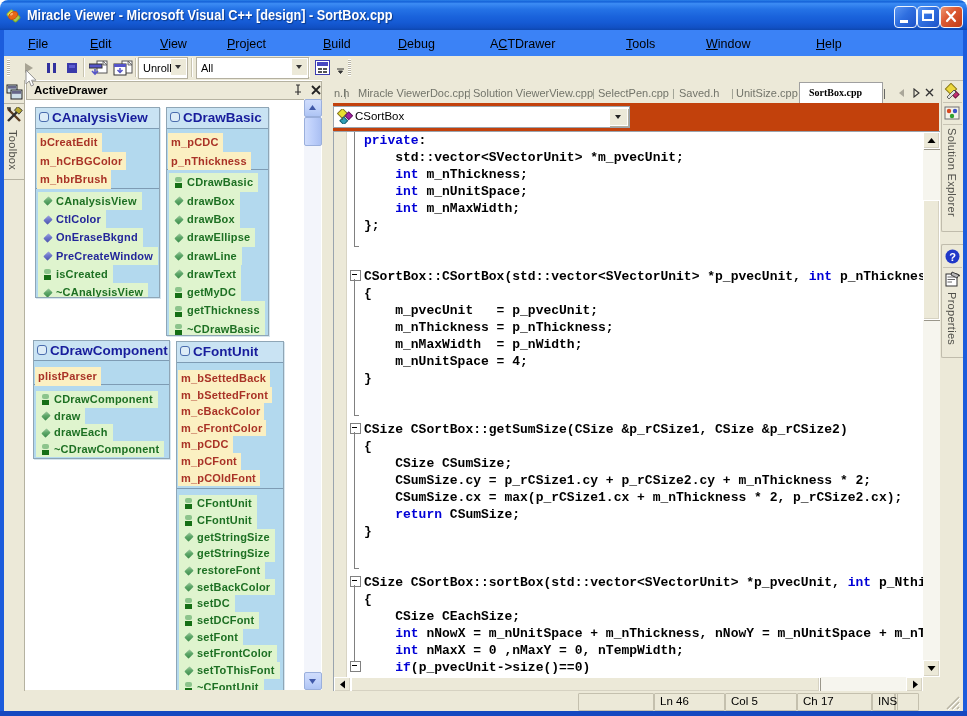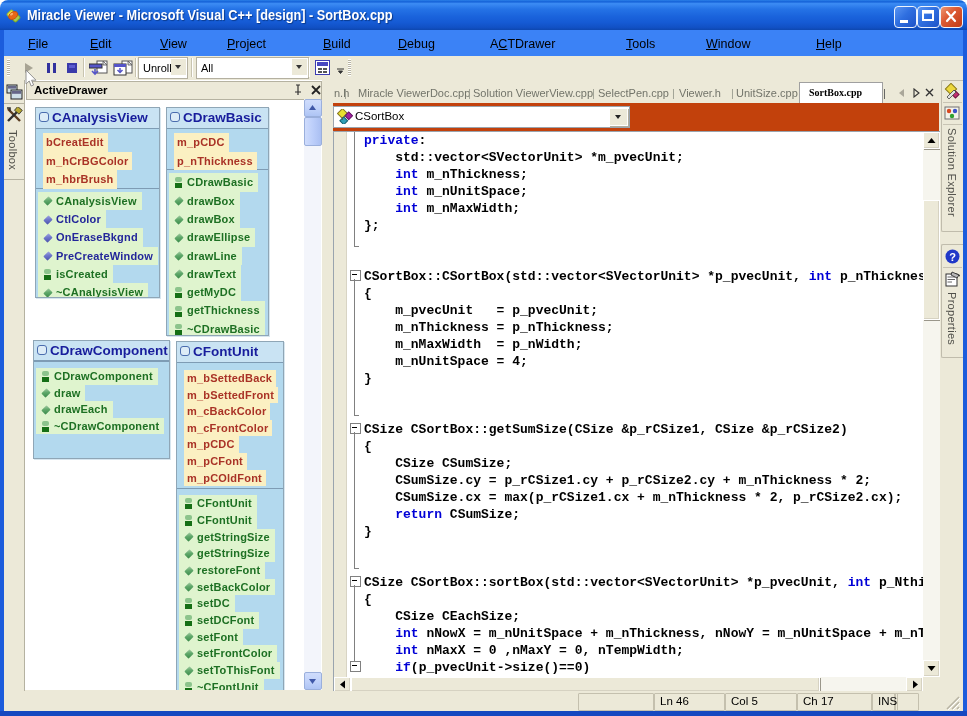--- a/index.html
+++ b/index.html
@@ -38,21 +38,21 @@
 #panel{position:absolute;left:25px;top:80px;width:297px;height:610px;background:#fff;}
 #phdr{position:absolute;left:1px;top:1px;width:294px;height:17px;background:#ece9d8;border:1px solid #b5b2a1;}
 #phdr .ptxt{position:absolute;left:7px;top:2px;font-size:11.5px;color:#000;font-weight:bold;}
 #splitter{position:absolute;left:322px;top:80px;width:11px;height:611px;background:#ece9d8;}
 
 .cbox{position:absolute;background:#b3d9ee;border:1px solid #8fa6b6;box-shadow:1px 1px 0 #d7e6ef;overflow:hidden;}
 .chdr{position:relative;background:#c9e3f3;border-bottom:1px solid #7e9cb4;}
 .circ{position:absolute;left:3px;top:4px;width:8px;height:8px;border:1.5px solid #4a6cae;border-radius:3px;background:#ddecf7;}
 .cnm{position:absolute;left:16px;top:2px;font-size:13.5px;font-weight:bold;color:#181d9c;}
 .frow{position:relative;white-space:nowrap;}
-.fl{display:inline-block;margin-left:7px;padding:0 4px 0 3px;background:#fbf0c2;color:#a93226;
+.fl{display:inline-block;margin-left:1px;padding:0 4px 0 3px;background:#fbf0c2;color:#a93226;
     font-size:11px;font-weight:bold;letter-spacing:0.2px;}
 .mrow{position:relative;white-space:nowrap;}
 .ml{display:inline-block;margin-left:2px;padding:0 5px 0 3px;background:#dff4ce;
     font-size:11px;font-weight:bold;letter-spacing:0.2px;}
 .ml.g{color:#1d7023;}
 .ml.b{color:#23269a;}
 .dia{display:inline-block;width:8px;height:8px;margin:0 4px 1px 3px;vertical-align:middle;
   background:linear-gradient(135deg,#a3cba3 0%,#5fa86a 45%,#3a8a4a 100%);
   transform:rotate(45deg) scale(0.75,0.9);border-radius:1px;}
 .dia.bl{background:linear-gradient(135deg,#a0a8e0 0%,#6f77cc 45%,#4a52aa 100%);}
@@ -279,20 +279,23 @@
       <div class="mrow"><span class="ml g"><i class="lock"></i>getMyDC</span></div>
       <div class="mrow"><span class="ml g"><i class="lock"></i>getThickness</span></div>
       <div class="mrow"><span class="ml g"><i class="lock"></i>~CDrawBasic</span></div>
     </div>
   </div>
   <div class="cbox" id="b3" style="left:8px;top:260px;width:135px;height:117px">
     <div class="chdr" style="height:19px">
         <div class="circ"></div>
         <span class="cnm">CDrawComponent</span>
       </div>
+    <div style="padding-top:4px">
+      <div class="frow"><span class="fl">plistParser</span></div>
+    </div>
     <div class="csep"></div>
     <div style="padding-top:5px">
       <div class="mrow"><span class="ml g"><i class="lock"></i>CDrawComponent</span></div>
       <div class="mrow"><span class="ml g"><i class="dia"></i>draw</span></div>
       <div class="mrow"><span class="ml g"><i class="dia"></i>drawEach</span></div>
       <div class="mrow"><span class="ml g"><i class="lock"></i>~CDrawComponent</span></div>
     </div>
   </div>
   <div class="cbox" id="b4" style="left:151px;top:261px;width:106px;height:438px">
     <div class="chdr" style="height:20px">
@@ -342,21 +345,21 @@
 
 <div id="tabbar">
   <span class="tab" style="left:1px">n.h</span>
   <span class="tdiv" style="left:11px">|</span>
   <span class="tab" style="left:25px">Miracle ViewerDoc.cpp</span>
   <span class="tdiv" style="left:135px">|</span>
   <span class="tab" style="left:140px">Solution ViewerView.cpp</span>
   <span class="tdiv" style="left:259px">|</span>
   <span class="tab" style="left:265px">SelectPen.cpp</span>
   <span class="tdiv" style="left:339px">|</span>
-  <span class="tab" style="left:346px">Viewer.h</span>
+  <span class="tab" style="left:346px">Saved.h</span>
   <span class="tdiv" style="left:398px">|</span>
   <span class="tab" style="left:403px">UnitSize.cpp</span>
   <span class="tdiv" style="left:550px;color:#555">|</span>
   <svg class="abs" style="left:564px;top:6px" width="10" height="10">
       <path d="M7 1 L2 5 L7 9 Z" fill="#aaa79a"></path>
     </svg>
   <svg class="abs" style="left:578px;top:6px" width="10" height="10">
       <path d="M3 1 L8 5 L3 9 Z" fill="none" stroke="#333" stroke-width="1.1"></path>
     </svg>
   <svg class="abs" style="left:591px;top:5px" width="11" height="11">

